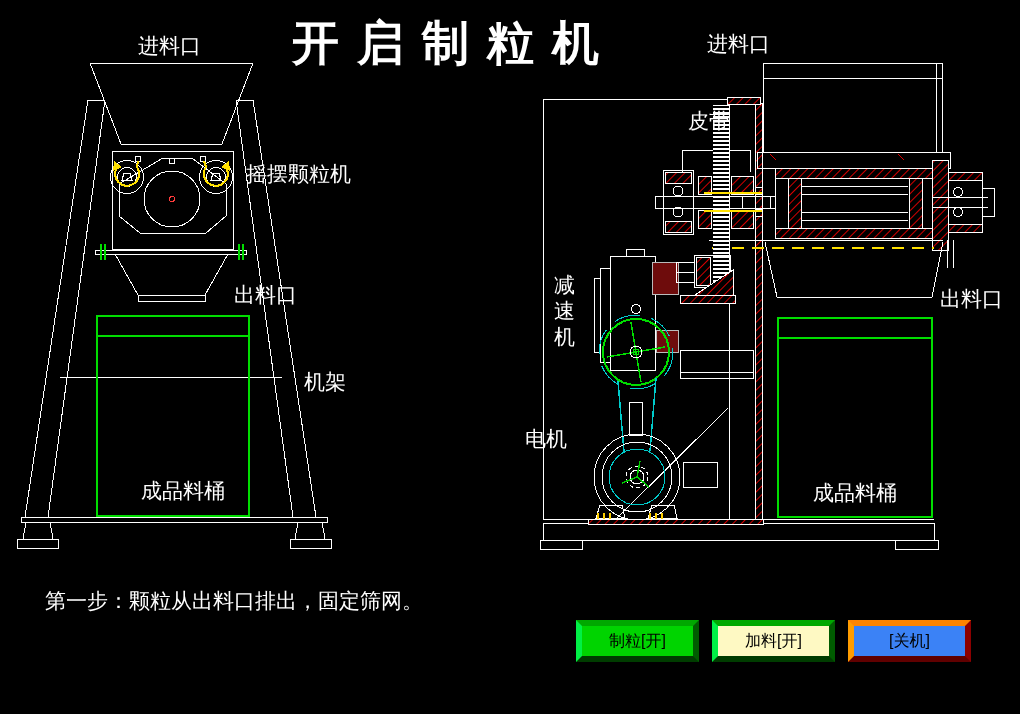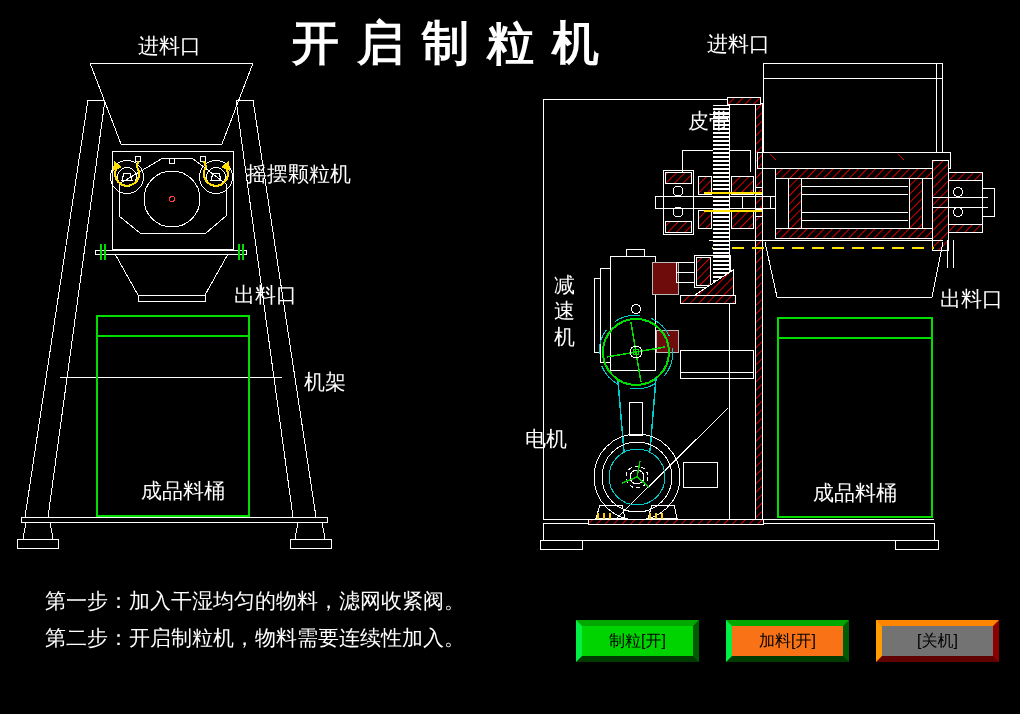--- a/index.html
+++ b/index.html
@@ -4,21 +4,21 @@
 <style>
   html,body{margin:0;padding:0;background:#000;}
   .stage{position:relative;width:1020px;height:714px;background:#000;overflow:hidden;
          font-family:"Liberation Sans",sans-serif;}
   svg{position:absolute;left:0;top:0;}
   .title{position:absolute;left:292px;top:12px;color:#fff;white-space:nowrap;
          font:bold 47px "DejaVu Serif",serif;letter-spacing:18px;}
   .label{position:absolute;color:#fff;font-size:21px;white-space:nowrap;}
   .label.vertical{width:23px;white-space:normal;line-height:26px;text-align:right;}
   .steps{position:absolute;left:45px;top:582px;color:#fff;font-size:21px;line-height:37px;}
-  .buttons{position:absolute;left:570px;top:620px;display:flex;gap:27px;padding-left:6px;}
+  .buttons{position:absolute;left:570px;top:620px;display:flex;gap:13px;padding-left:6px;}
   .btn{width:123px;height:42px;border:6px solid;color:#000;font-size:16px;
        display:flex;align-items:center;justify-content:center;box-sizing:border-box;
        font-family:"Liberation Sans",sans-serif;cursor:pointer;padding:0;}
   .btn.green{background:#00d400;border-color:#00a800 #005c00 #003c00 #00f046;}
   .btn.red{background:#f60000;border-color:#ff8400 #8c0000 #600000 #ff9c00;}
 </style>
 </head>
 <body>
 
 <div class="stage">
@@ -268,23 +268,22 @@
   <div class="label" style="left:141px;top:477px">成品料桶</div>
 
   <div class="label" style="left:707px;top:30px">进料口</div>
   <div class="label" style="left:688px;top:107px">皮带</div>
   <div class="label vertical" style="left:552px;top:272px">减速机</div>
   <div class="label" style="left:525px;top:425px">电机</div>
   <div class="label" style="left:940px;top:285px">出料口</div>
   <div class="label" style="left:813px;top:479px">成品料桶</div>
 
   <div class="steps">
-    <div>第一步：加入干湿均匀的物料，滤网收紧阀。</div>
-    <div>第二步：开启制粒机，物料需要连续性加入。</div>
+    <div>第一步：颗粒从出料口排出，固定筛网。</div>
   </div>
 
   <div class="buttons">
     <button class="btn green" style="background: rgb(0, 212, 0);">制粒[开]</button>
-    <button class="btn green" style="background: #f97316;">加料[开]</button>
-    <button class="btn red" style="background: #737373;">[关机]</button>
+    <button class="btn green" style="background: #fef9c3;">加料[开]</button>
+    <button class="btn red" style="background: #3b82f6;">[关机]</button>
   </div>
 
 </div>
 
 </body></html>

